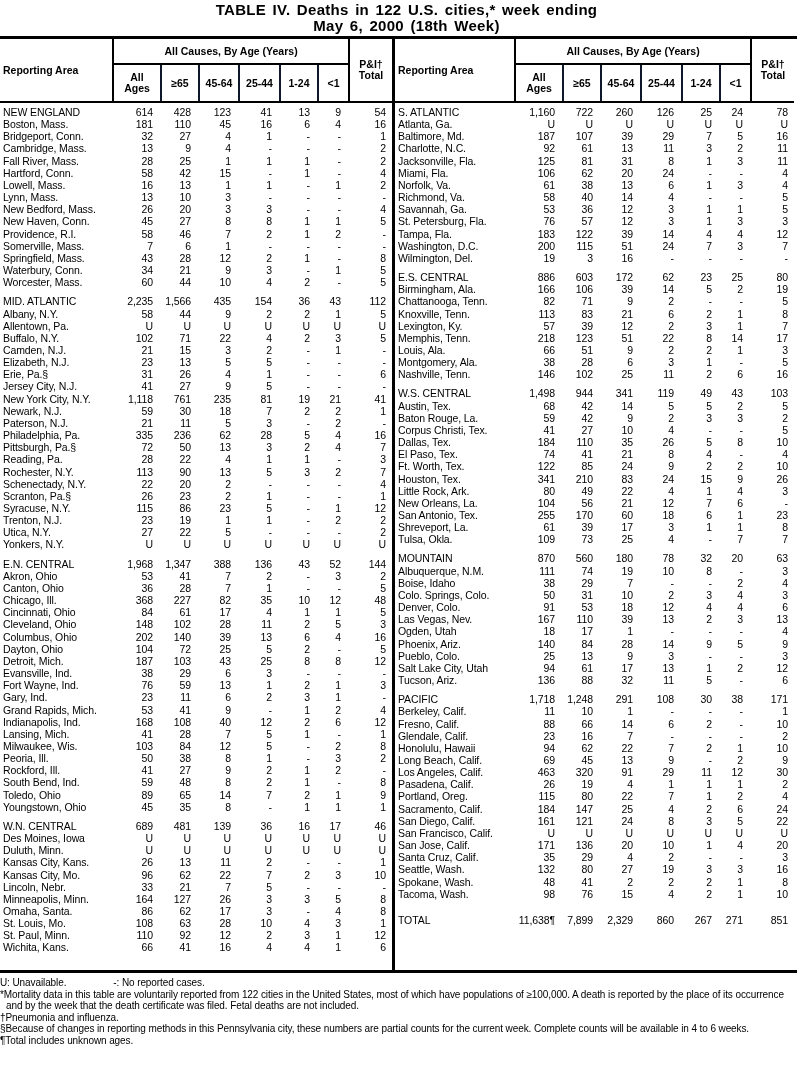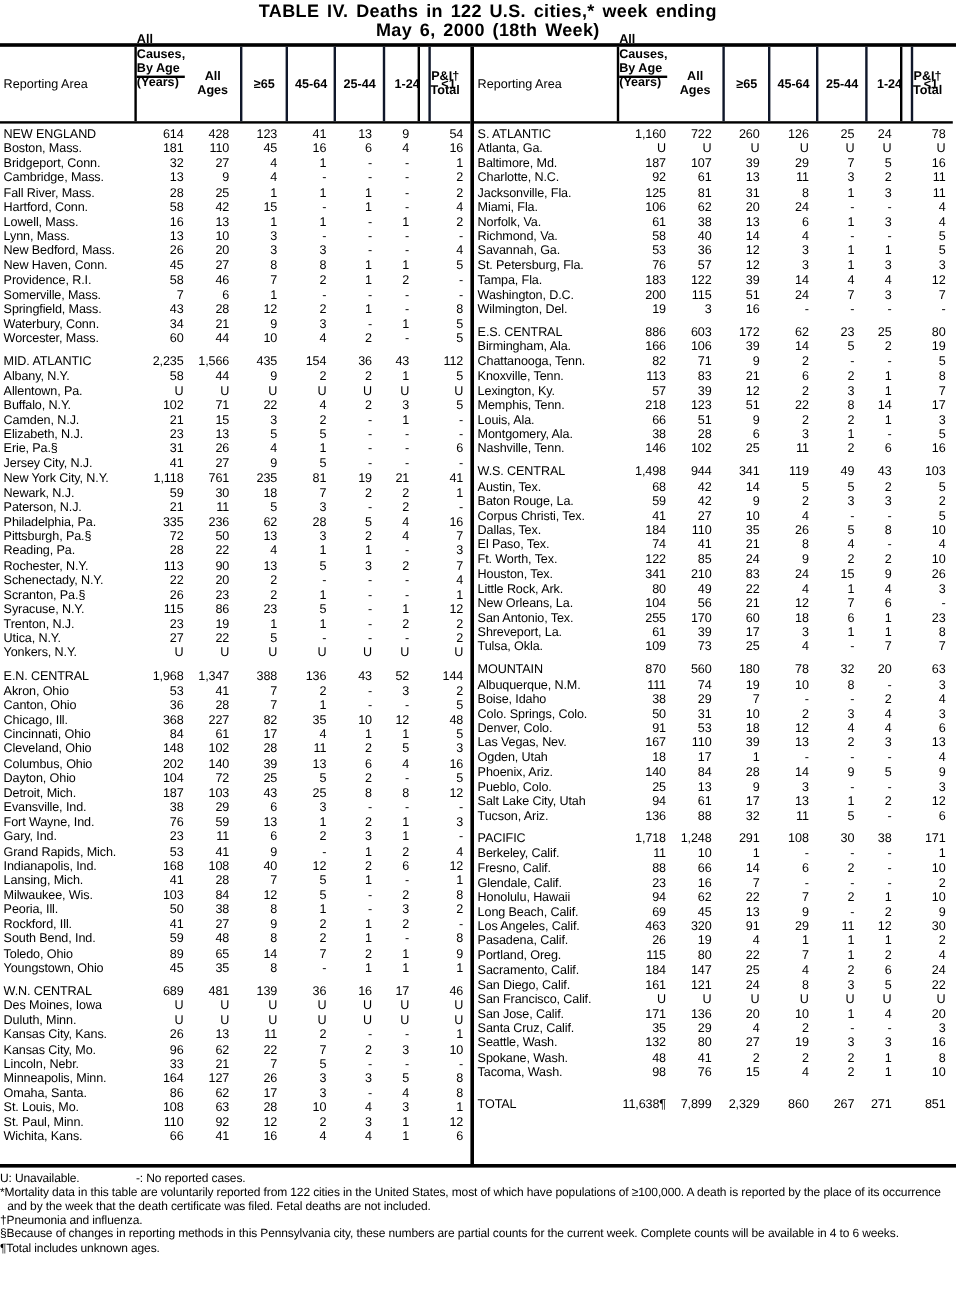--- a/index.html
+++ b/index.html
@@ -16,22 +16,22 @@
   .title-line { font-weight: 700; font-size: 15px; line-height: 16px; letter-spacing: 0.3px; word-spacing: 2px; }
 
   
   .table-outer { border-top: 3px solid #000; border-bottom: 3px solid #000; margin-top: 2px; }
   .panels { display: flex; }
   .panel { width: 392px; }
   .panel.right { width: 402px; border-left: 3px solid #000; }
 
   
   .panel-header { display: flex; height: 64px; border-bottom: 2px solid #000; }
-  .h-area { flex: 1 1 auto; display: flex; align-items: center; padding-left: 3px; font-weight: 400; font-size: 10.5px; border-right: 2px solid #000; }
-  .h-mid { width: 234px; display: flex; flex-direction: row; }
+  .h-area { flex: 1 1 auto; display: flex; align-items: center; padding-left: 3px; font-weight: 700; font-size: 10.5px; border-right: 2px solid #000; }
+  .h-mid { width: 234px; display: flex; flex-direction: column; }
   .h-allcauses { height: 26px; display: flex; align-items: center; justify-content: center; border-bottom: 2px solid #000; font-weight: 700; font-size: 10.5px; }
   .h-ages { flex: 1 1 auto; display: flex; }
   .h-age { display: flex; align-items: center; justify-content: center; text-align: center; font-weight: 700; font-size: 10.5px; line-height: 11px; white-space: pre-line; }
   .h-age + .h-age { border-left: 2px solid #0f172a; }
   .h-age.c1 { width: 46px; } .h-age.c2 { width: 38px; } .h-age.c3 { width: 40px; }
   .h-age.c4 { width: 41px; } .h-age.c5 { width: 38px; } .h-age.c6 { width: 31px; }
   .h-pi { width: 44px; border-left: 2px solid #000; display: flex; flex-direction: column; align-items: center; justify-content: center; font-weight: 700; font-size: 10.5px; line-height: 11.5px; text-align: center; }
 
   
   .panel-body { height: 867px; padding-top: 3px; }

